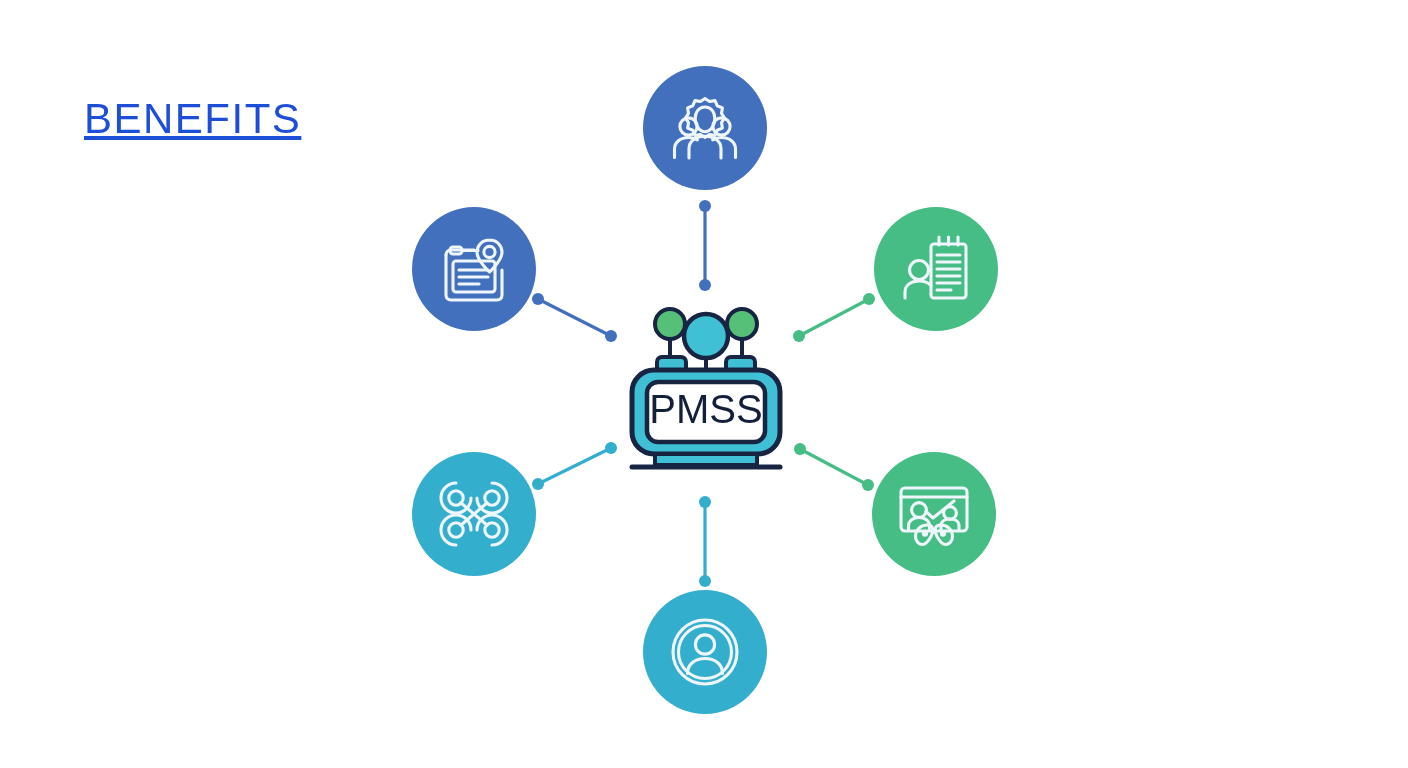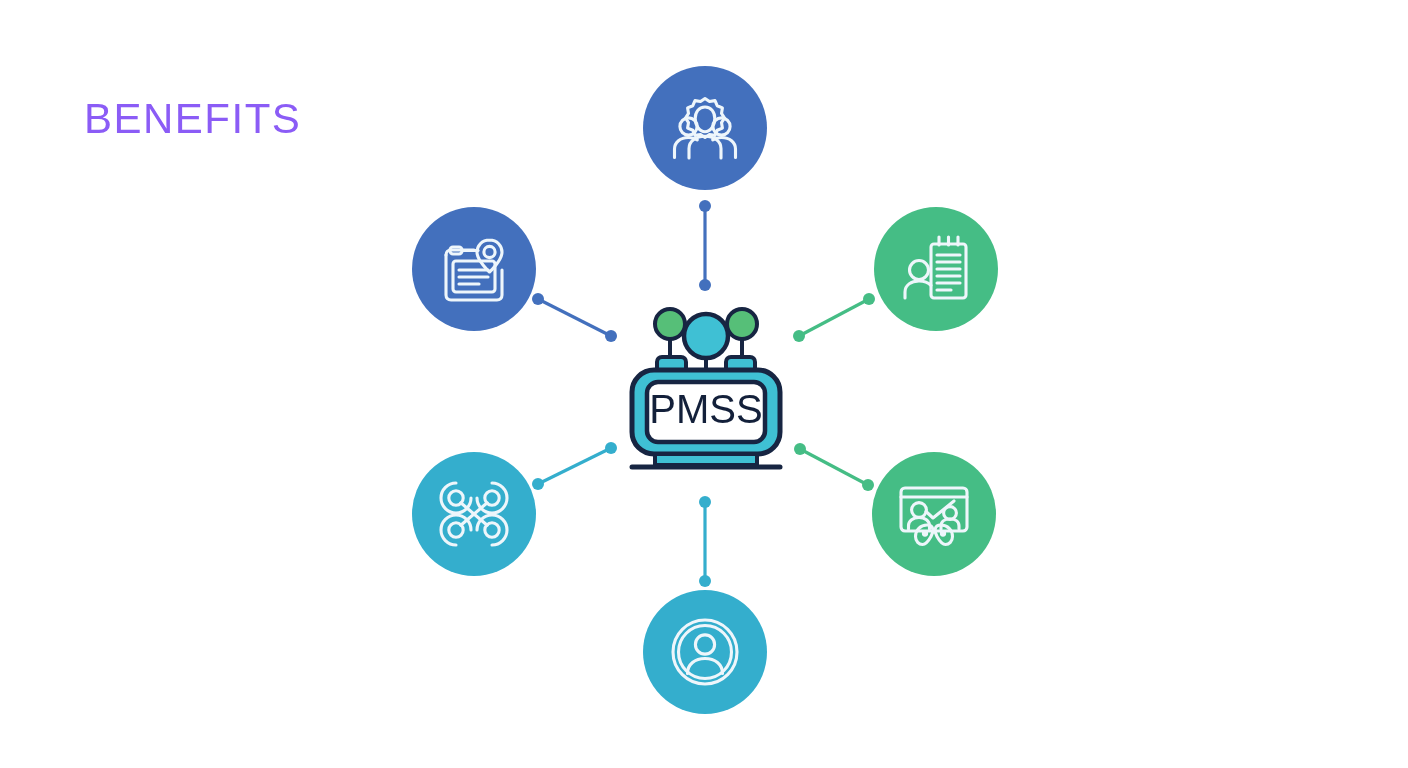--- a/index.html
+++ b/index.html
@@ -17,24 +17,25 @@
     width: 1408px;
     height: 768px;
     background: #ffffff;
   }
   #title {
     position: absolute;
     left: 84px;
     top: 98px;
     font-size: 42px;
     letter-spacing: 1.5px;
-    color: #8b5cf6;
+    color: #1d4ed8;
     font-weight: 400;
     line-height: 1;
     white-space: nowrap;
+    text-decoration: underline;
   }
   .node {
     position: absolute;
     width: 124px;
     height: 124px;
     border-radius: 50%;
     display: flex;
     align-items: center;
     justify-content: center;
   }

